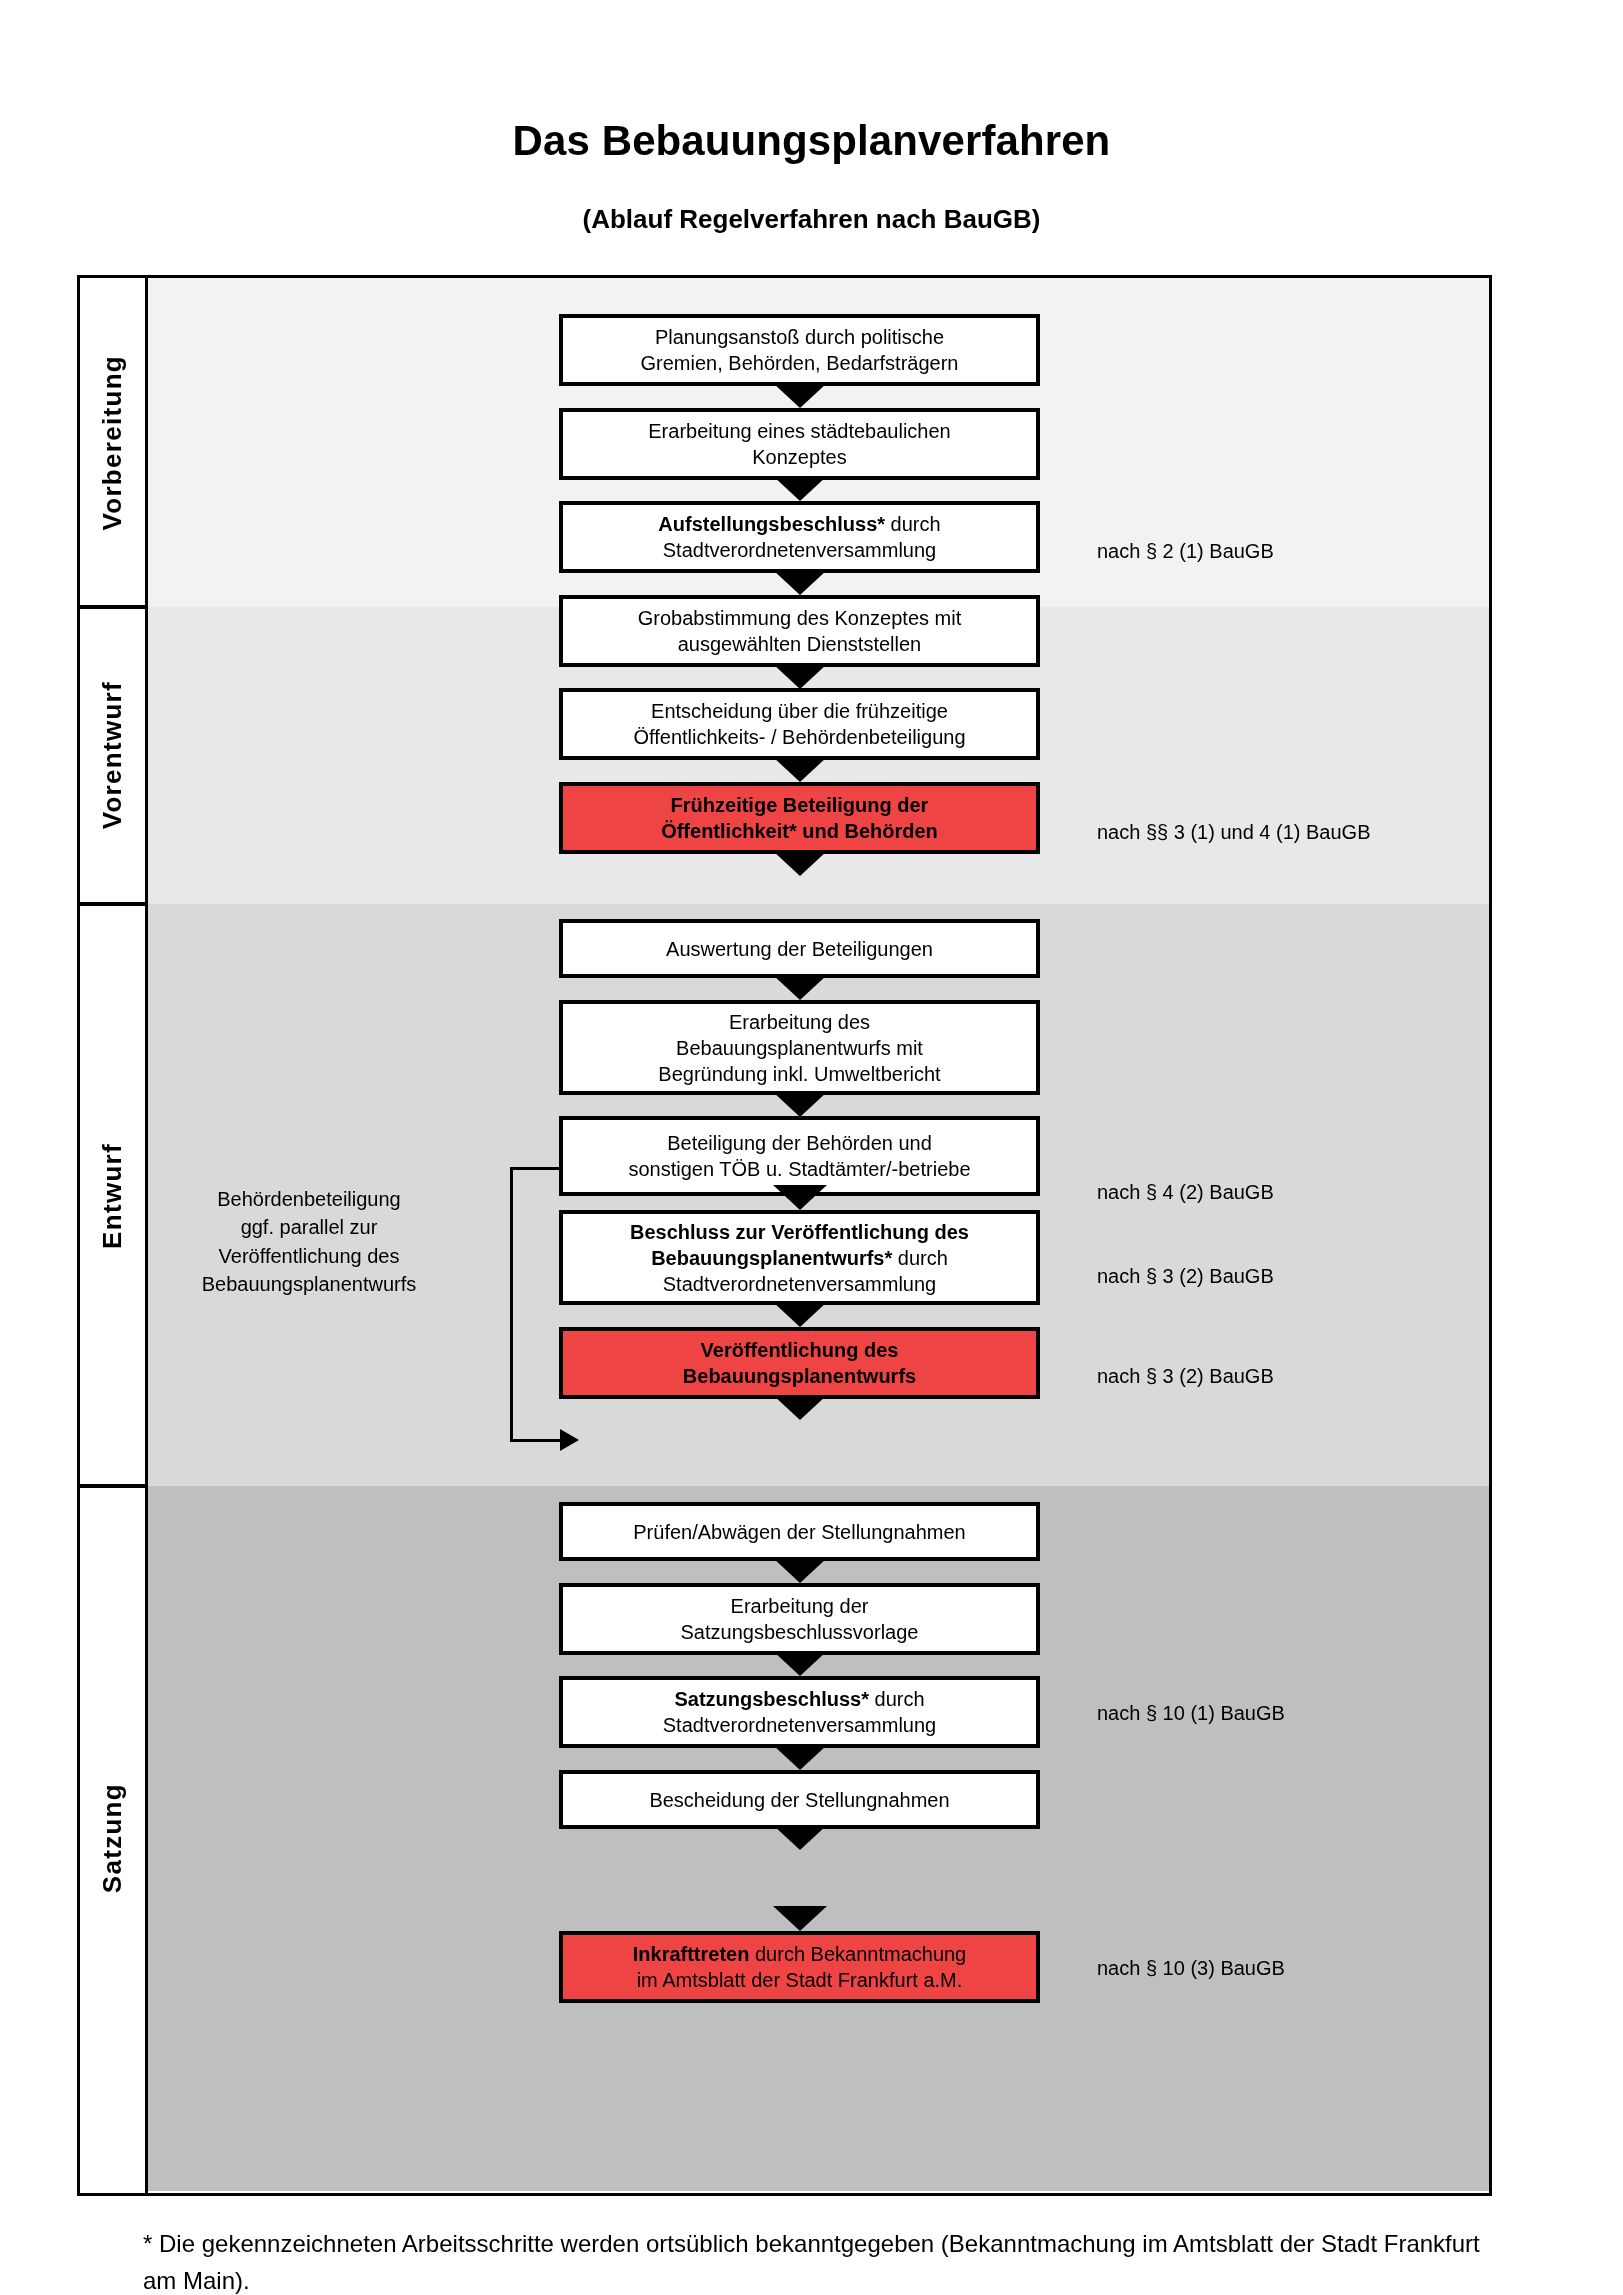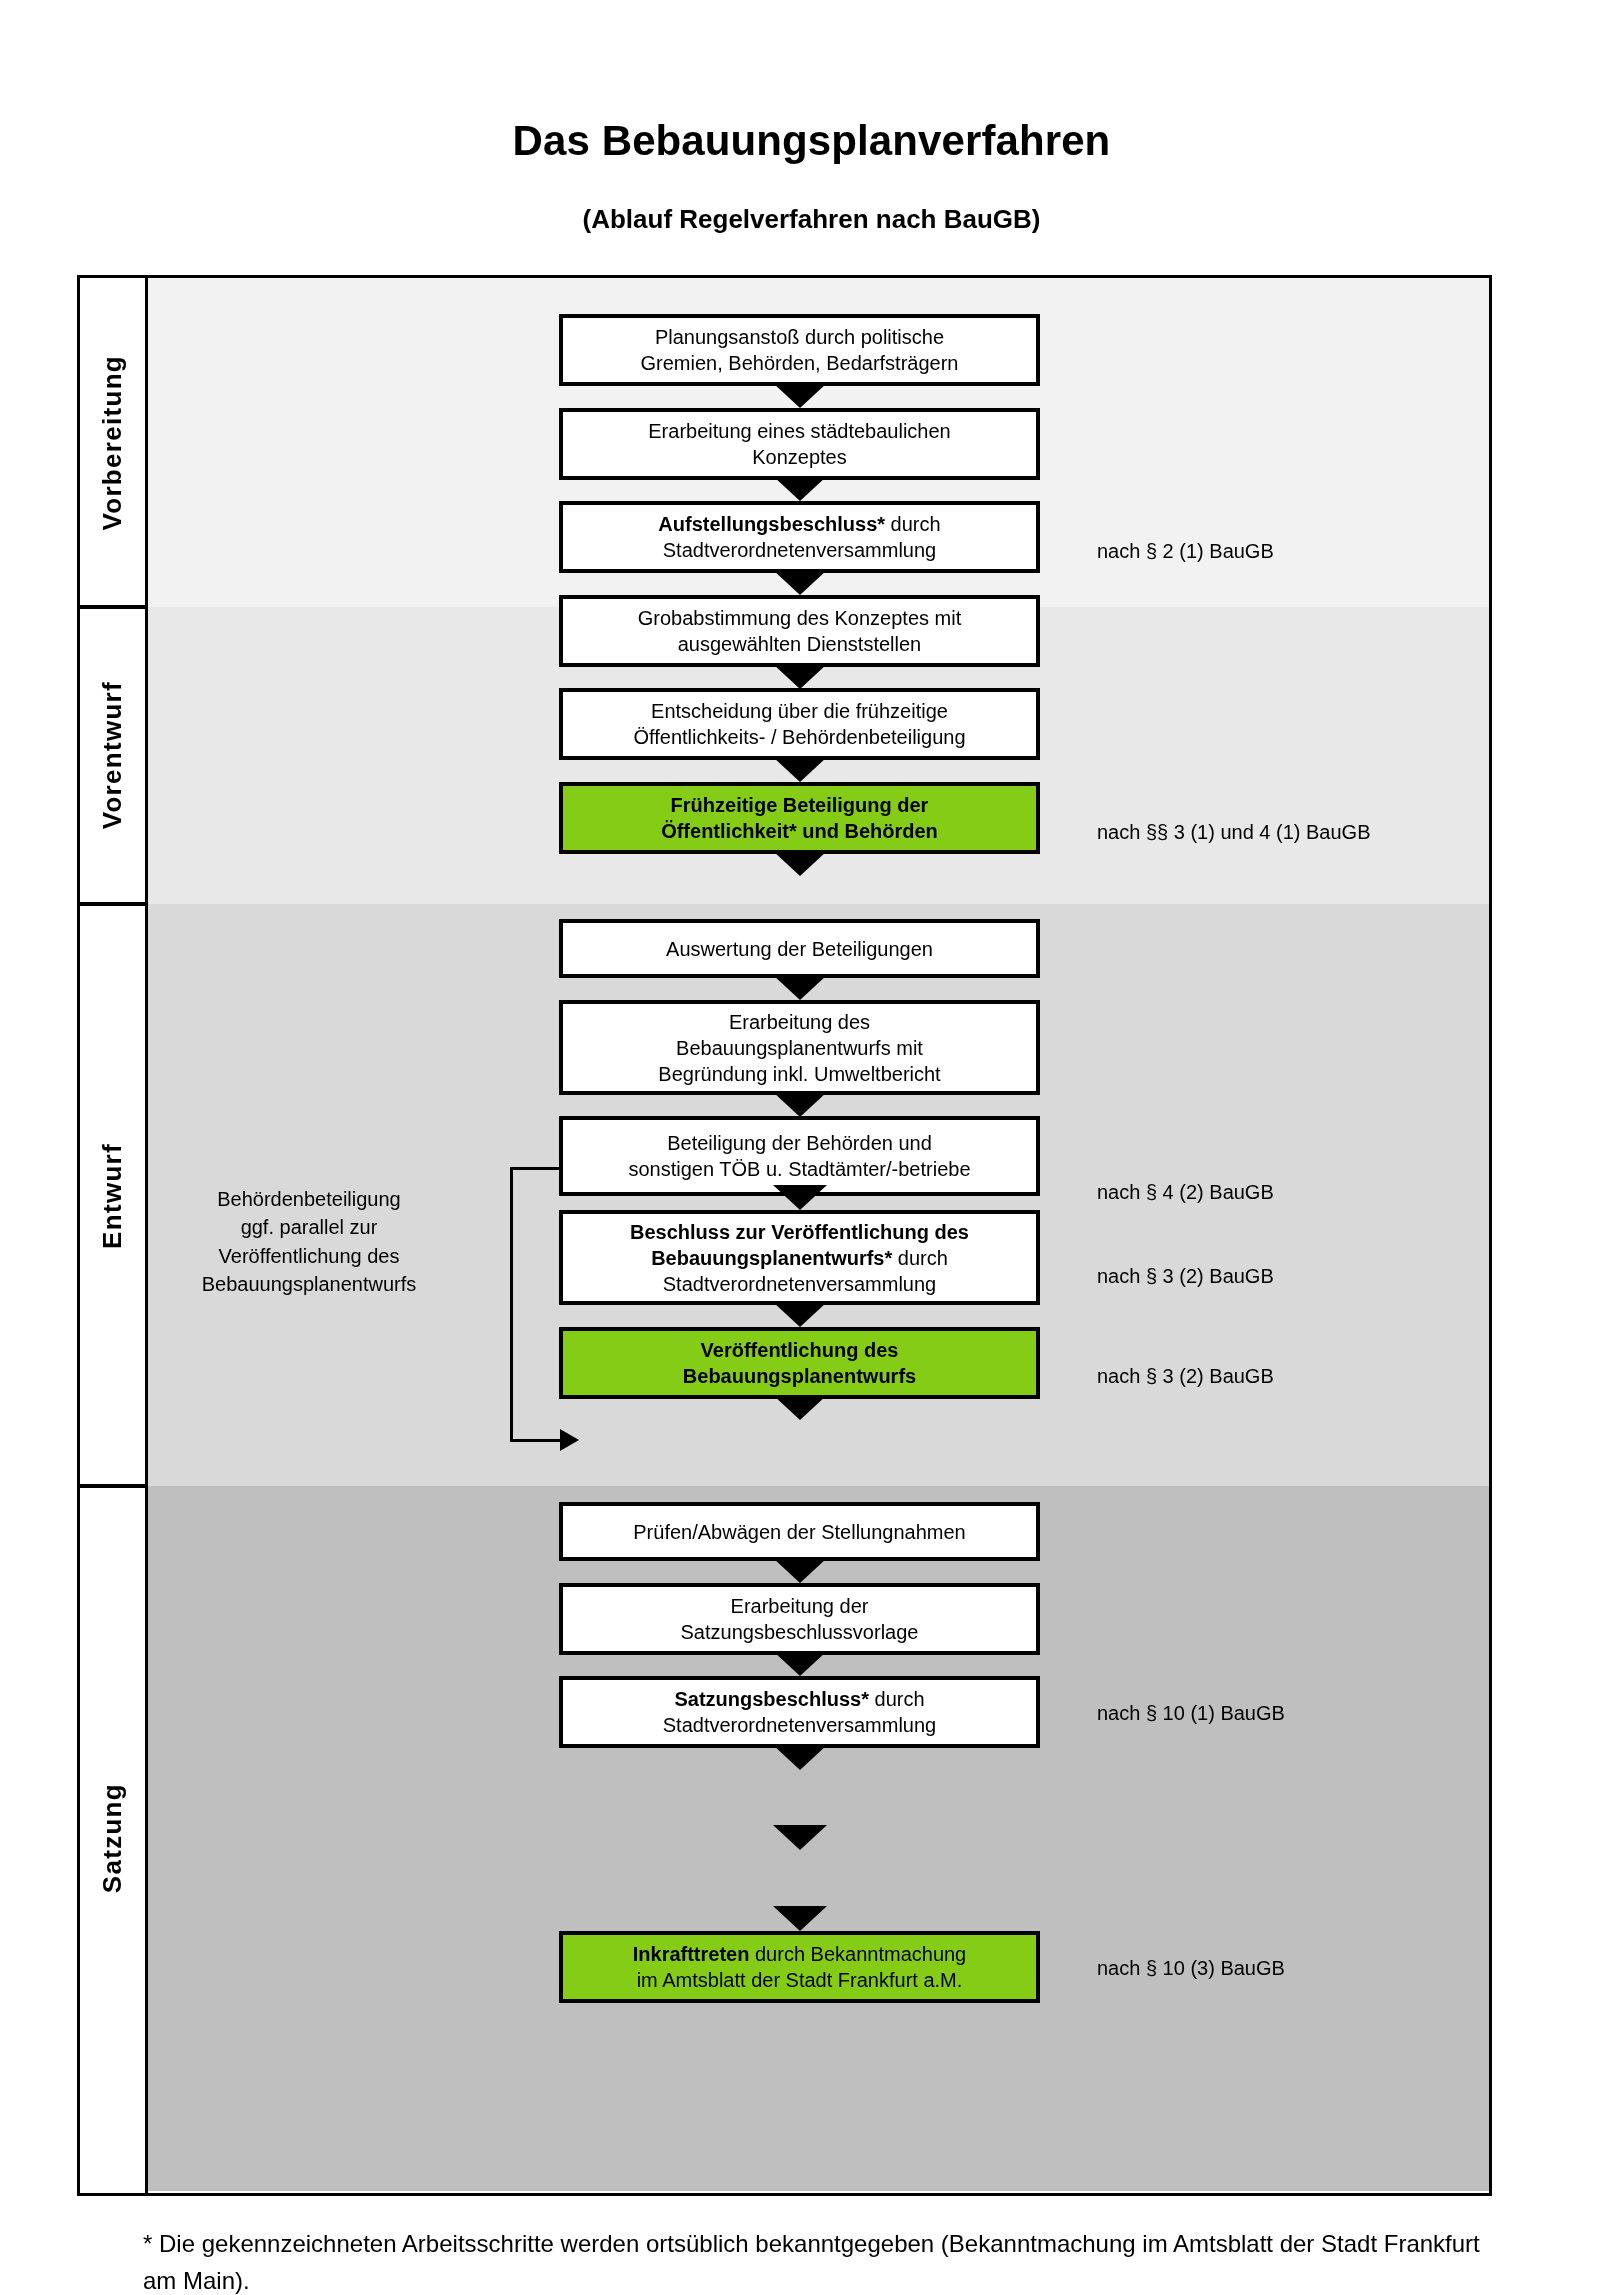--- a/index.html
+++ b/index.html
@@ -79,21 +79,21 @@
     width:481px;
     border:4.6px solid #000;
     box-sizing:border-box;
     background:#ffffff;
     display:flex;align-items:center;justify-content:center;
     text-align:center;
     font-size:20px;line-height:1.30;
     padding:0 6.5px;
     z-index:3;
   }
-  .node.blue{background:#84cc16;}
+  .node.blue{background:#ef4444;}
   .node .lbl{display:block;}
   .node.bold .lbl{font-weight:bold;}
 
   
   .node .lead{font-weight:bold;}
   .node .tail{font-weight:normal;}
 
   
   .downarrow{
     position:absolute;
@@ -292,20 +292,25 @@
   <div class="downarrow" style="left:693px;top:1373px;"></div>
 
   <div class="node" style="top:1398px;height:72px;">
     <span>
       <span class="lbl"><span class="lead">Satzungsbeschluss*</span><span class="tail"> durch</span></span>
       <span class="lbl">Stadtverordnetenversammlung</span>
     </span>
   </div>
   <div class="downarrow" style="left:693px;top:1467px;"></div>
 
+  <div class="node" style="top:1492px;height:59px;">
+    <span>
+      <span class="lbl">Bescheidung der Stellungnahmen</span>
+    </span>
+  </div>
   <div class="downarrow" style="left:693px;top:1547px;"></div>
 
   <div class="downarrow" style="left:693px;top:1628px;"></div>
 
   <div class="node blue" style="top:1653px;height:72px;">
     <span>
       <span class="lbl"><span class="lead">Inkrafttreten</span><span class="tail"> durch Bekanntmachung</span></span>
       <span class="lbl">im Amtsblatt der Stadt Frankfurt a.M.</span>
     </span>
   </div>

